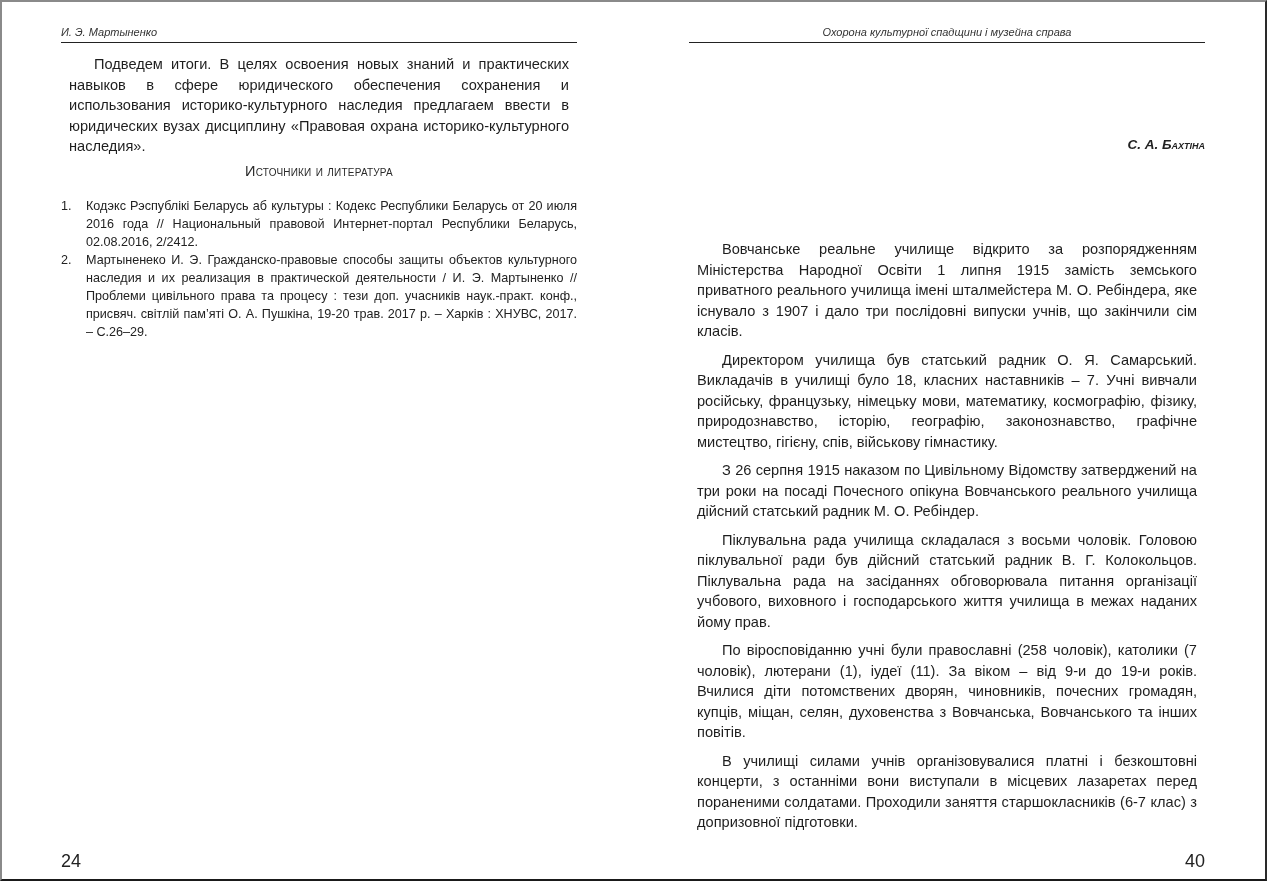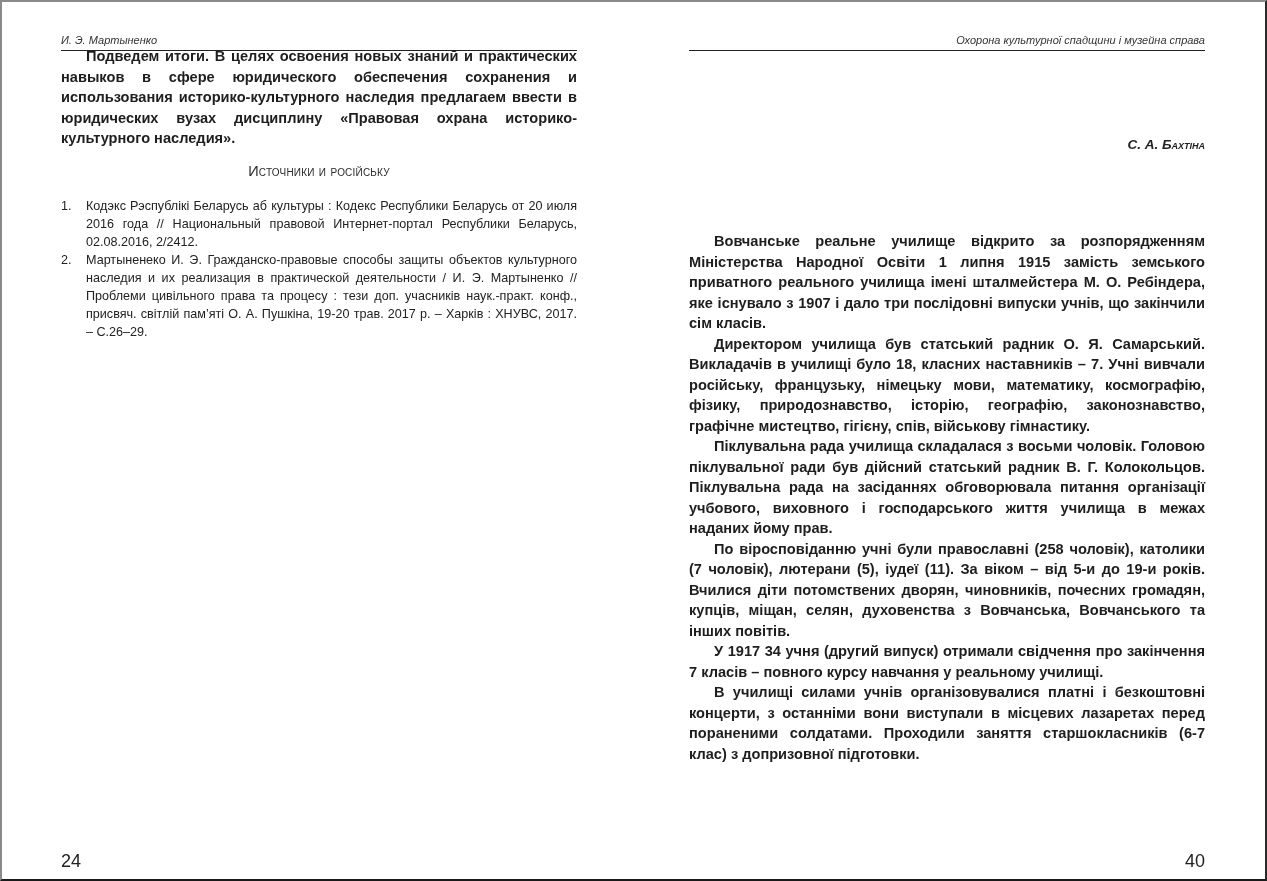--- a/index.html
+++ b/index.html
@@ -11,27 +11,27 @@
     position: absolute; left: 0; top: 0; width: 1267px; height: 881px; box-sizing: border-box;
     border-top: 2px solid #8a8a8a; border-left: 2px solid #8a8a8a;
     border-right: 2px solid #2a2a2a; border-bottom: 2px solid #1a1a1a;
   }
   .page { position: absolute; top: 0; height: 881px; }
   .page.left { left: 61px; width: 516px; }
   .page.right { left: 689px; width: 516px; }
   .running-head {
     position: absolute; top: 26px; left: 0; width: 100%;
     font-style: italic; font-size: 11px; color: #333;
-    padding-bottom: 3px; border-bottom: 1.5px solid #222; height: 13px; line-height: 13px; margin-top: 8px;
+    padding-bottom: 3px; border-bottom: 1.5px solid #222; height: 13px; line-height: 13px;
   }
-  .page.right .running-head { text-align: right; }
+  .page.right .running-head { text-align: center; }
   .body-text {
     font-size: 14.6px; line-height: 20.5px; text-align: justify; color: #1e1e1e;
   }
-  .body-text p { margin: 0; text-indent: 25px; font-weight: bold; }
+  .body-text p { margin: 8px; text-indent: 25px; }
   .body-text p.noindent { text-indent: 0; }
   .left .intro { position: absolute; top: 46px; left: 0; width: 516px; }
   .refs-title {
     position: absolute; top: 163px; left: 0; width: 516px; text-align: center;
     font-size: 14.5px; font-variant: small-caps; letter-spacing: 0.2px; color: #2a2a2a;
   }
   .refs {
     position: absolute; top: 197px; left: 0; width: 516px; margin: 0; padding: 0; list-style: none;
     font-size: 12.6px; line-height: 18px; color: #222;
   }
@@ -53,39 +53,39 @@
 </head>
 <body>
 
 <div class="frame"></div>
 
 <div class="page left">
   <div class="running-head">И. Э. Мартыненко</div>
   <div class="intro body-text">
     <p>Подведем итоги. В целях освоения новых знаний и практических навыков в сфере юридического обеспечения сохранения и использования историко-культурного наследия предлагаем ввести в юридических вузах дисциплину «Правовая охрана историко-культурного наследия».</p>
   </div>
-  <div class="refs-title">Источники и російську</div>
+  <div class="refs-title">Источники и литература</div>
   <ol class="refs">
     <li>
       <span class="num">1.</span>
       <span>Кодэкс Рэспублікі Беларусь аб культуры : Кодекс Республики Беларусь от 20 июля 2016 года // Национальный правовой Интернет-портал Республики Беларусь, 02.08.2016, 2/2412.</span>
     </li>
     <li>
       <span class="num">2.</span>
       <span>Мартыненеко И. Э. Гражданско-правовые способы защиты объектов культурного наследия и их реализация в практической деятельности / И. Э. Мартыненко // Проблеми цивільного права та процесу : тези доп. учасників наук.-практ. конф., присвяч. світлій пам’яті О. А. Пушкіна, 19-20 трав. 2017 р. – Харків : ХНУВС, 2017. – С.26–29.</span>
     </li>
   </ol>
   <div class="page-num">24</div>
 </div>
 
 <div class="page right">
   <div class="running-head">Охорона культурної спадщини і музейна справа</div>
   <div class="author">С. А. Бахтіна</div>
   <div class="article body-text">
     <p>Вовчанське реальне училище відкрито за розпорядженням Міністерства Народної Освіти 1 липня 1915 замість земського приватного реального училища імені шталмейстера М. О. Ребіндера, яке існувало з 1907 і дало три послідовні випуски учнів, що закінчили сім класів.</p>
     <p>Директором училища був статський радник О. Я. Самарський. Викладачів в училищі було 18, класних наставників – 7. Учні вивчали російську, французьку, німецьку мови, математику, космографію, фізику, природознавство, історію, географію, законознавство, графічне мистецтво, гігієну, спів, військову гімнастику.</p>
+    <p>З 26 серпня 1915 наказом по Цивільному Відомству затверджений на три роки на посаді Почесного опікуна Вовчанського реального училища дійсний статський радник М. О. Ребіндер.</p>
     <p>Піклувальна рада училища складалася з восьми чоловік. Головою піклувальної ради був дійсний статський радник В. Г. Колокольцов. Піклувальна рада на засіданнях обговорювала питання організації учбового, виховного і господарського життя училища в межах наданих йому прав.</p>
-    <p>По віросповіданню учні були православні (258 чоловік), католики (7 чоловік), лютерани (5), іудеї (11). За віком – від 5-и до 19-и років. Вчилися діти потомствених дворян, чиновників, почесних громадян, купців, міщан, селян, духовенства з Вовчанська, Вовчанського та інших повітів.</p>
-    <p>У 1917 34 учня (другий випуск) отримали свідчення про закінчення 7 класів – повного курсу навчання у реальному училищі.</p>
+    <p>По віросповіданню учні були православні (258 чоловік), католики (7 чоловік), лютерани (1), іудеї (11). За віком – від 9-и до 19-и років. Вчилися діти потомствених дворян, чиновників, почесних громадян, купців, міщан, селян, духовенства з Вовчанська, Вовчанського та інших повітів.</p>
     <p>В училищі силами учнів організовувалися платні і безкоштовні концерти, з останніми вони виступали в місцевих лазаретах перед пораненими солдатами. Проходили заняття старшокласників (6-7 клас) з допризовної підготовки.</p>
   </div>
   <div class="page-num">40</div>
 </div>
 
 </body></html>

